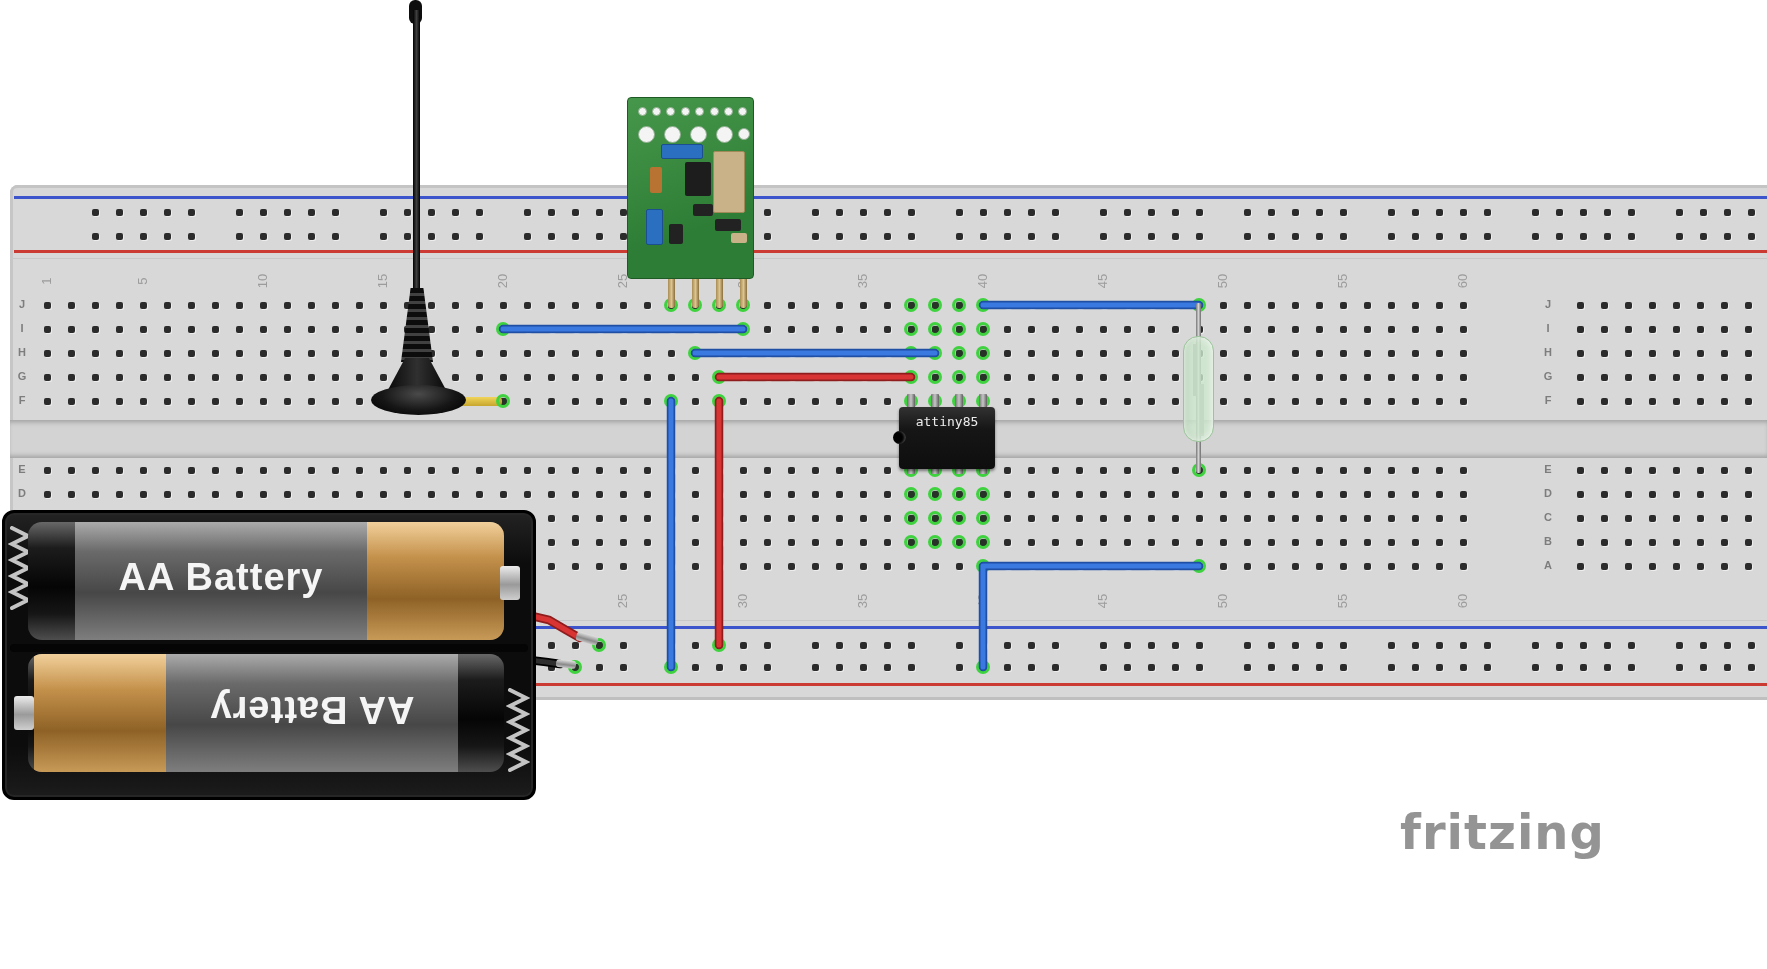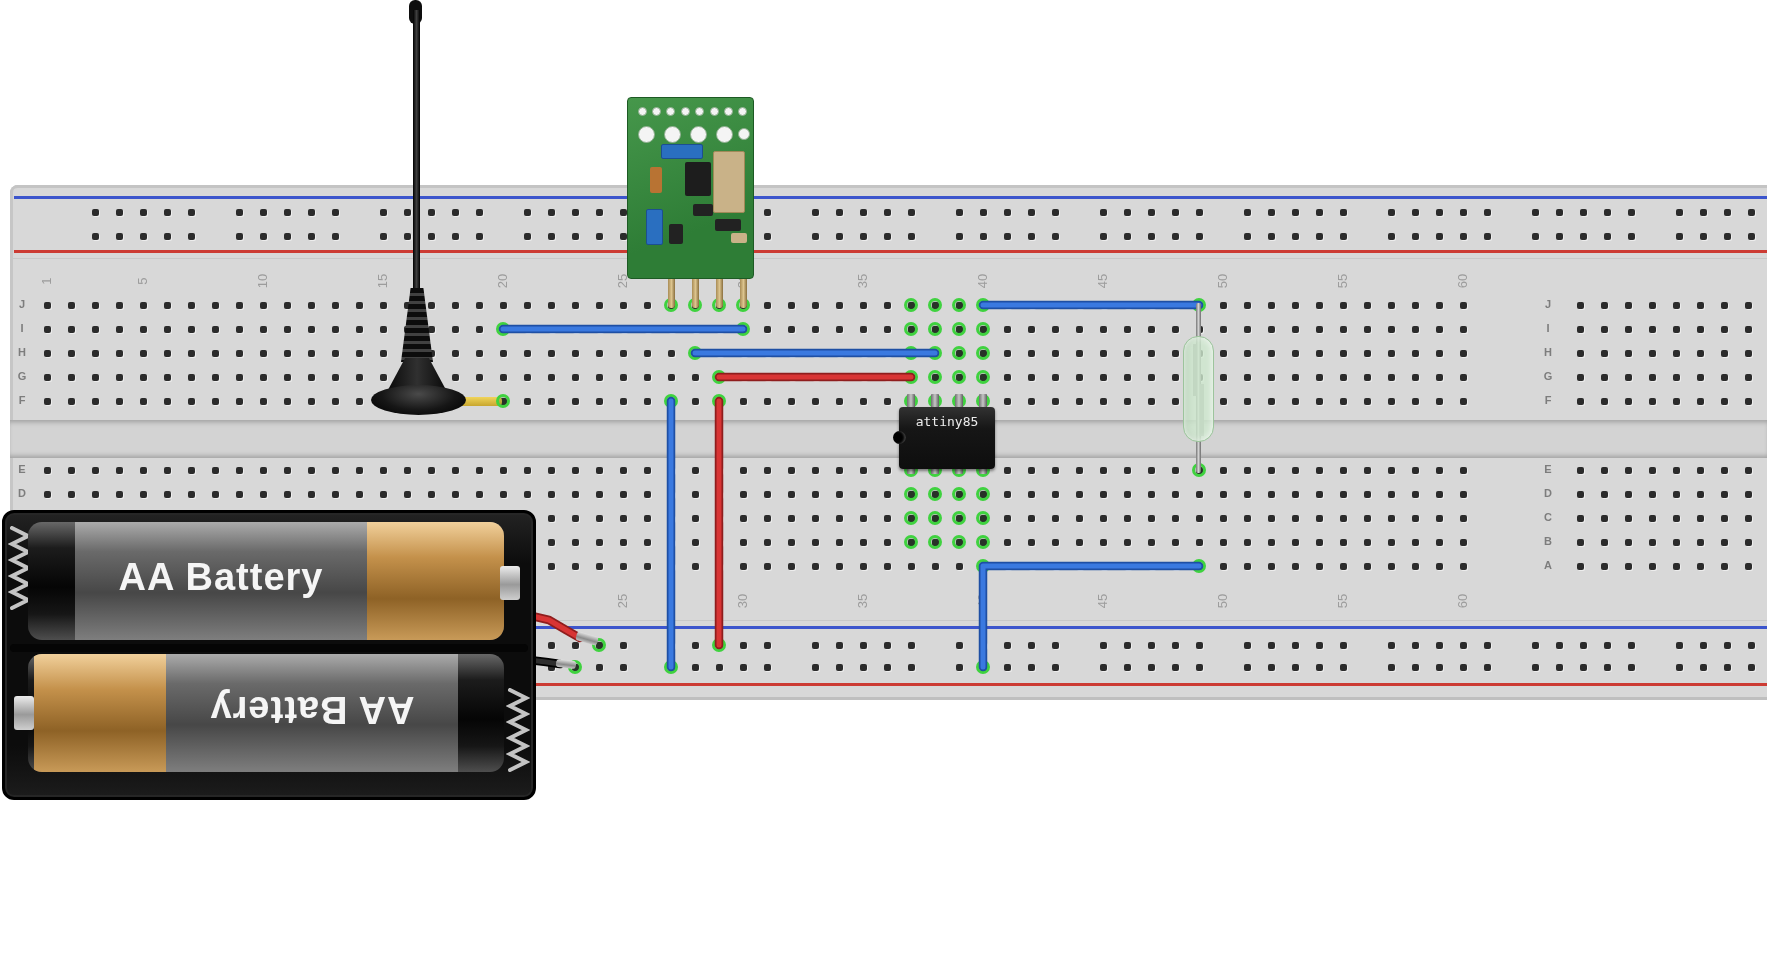--- a/index.html
+++ b/index.html
@@ -1241,14 +1241,15 @@
       <div class="copper" style="left:6px;width:132px;"></div>
       <div class="band" style="left:138px;"></div>
       <div class="batlabel" style="left:138px;top:34px;transform:rotate(180deg);">AA Battery</div>
     </div>
     <div class="nub" style="left:12px;top:186px;"></div>
     <svg class="spring" style="left:504px;top:178px;" width="24" height="88">
       <polyline points="4,2 20,10 4,18 20,26 4,34 20,42 4,50 20,58 4,66 20,74 4,82" fill="none" stroke="#c4c4c4" stroke-width="4" stroke-linecap="round"></polyline>
     </svg>
   </div>
 
+  <div id="logo">fritzing</div>
 
 </div>
 
 </body></html>

